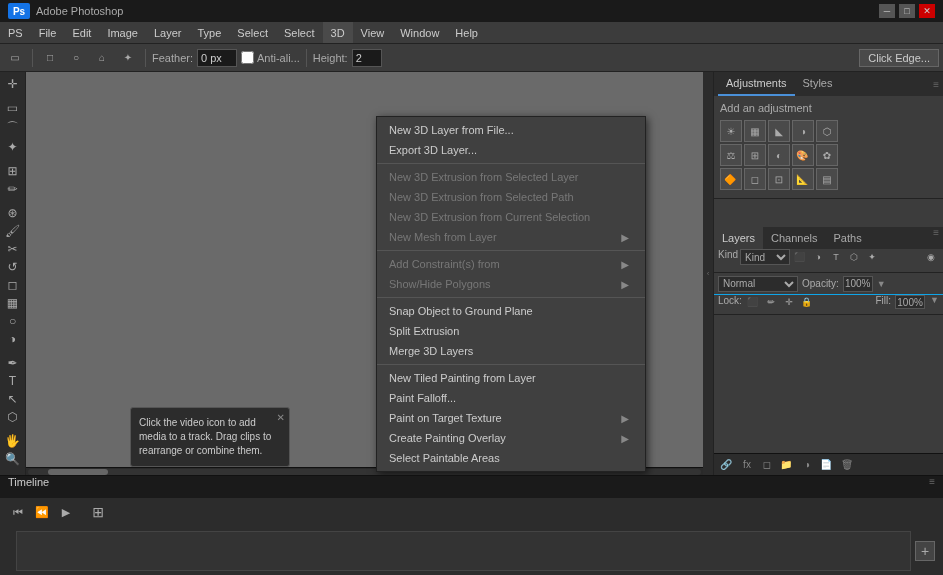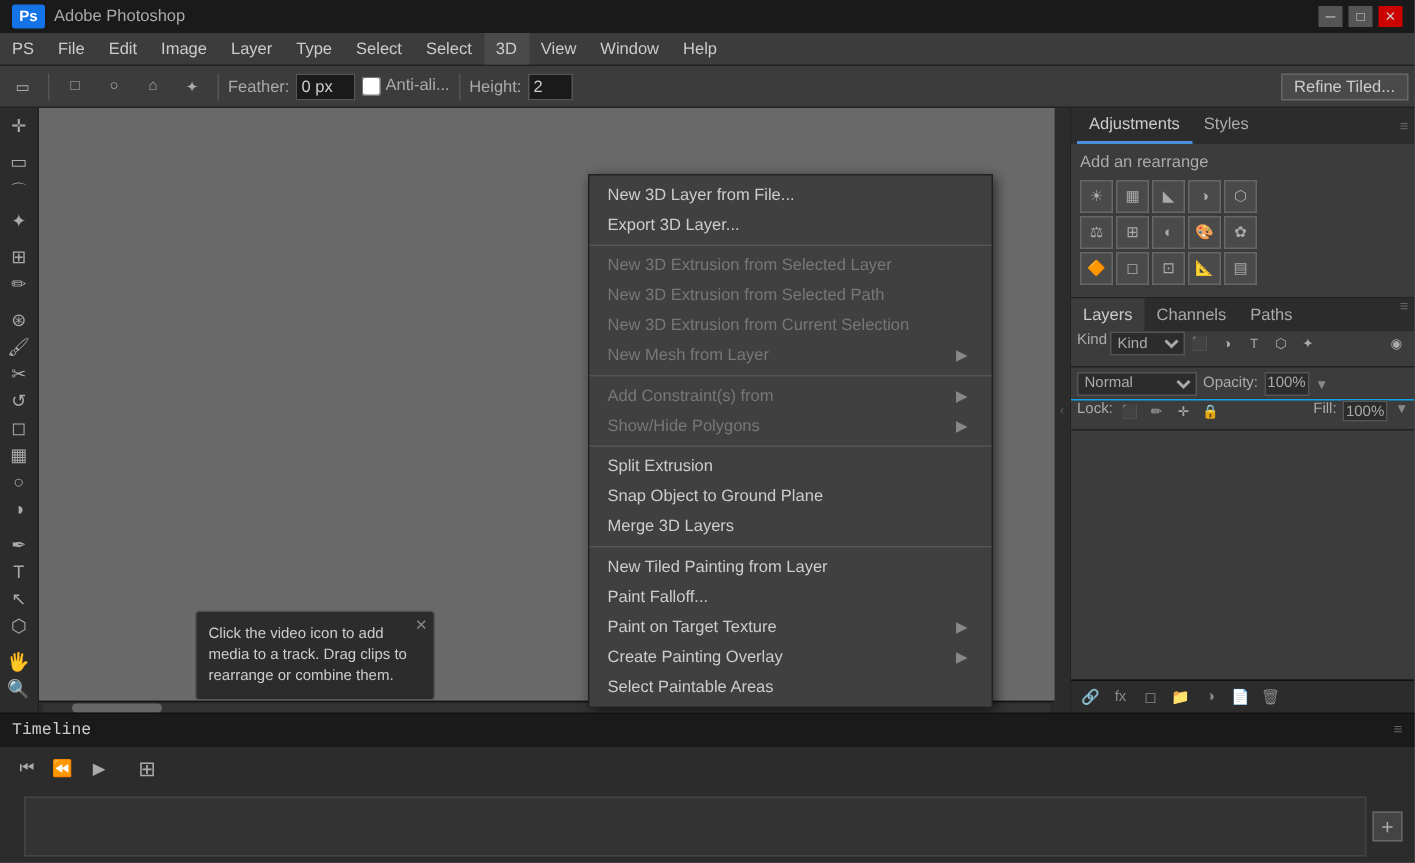--- a/index.html
+++ b/index.html
@@ -106,21 +106,21 @@
     .toolbar-label { font-size: 11px; color: #aaa; }
     .toolbar-input {
       width: 40px;
       height: 18px;
       background: #1a1a1a;
       border: 1px solid #555;
       color: #ccc;
       font-size: 11px;
       padding: 0 3px;
     }
-    .toolbar-check { display: flex; align-items: flex-start; gap: 3px; font-size: 11px; color: #aaa; }
+    .toolbar-check { display: flex; align-items: center; gap: 3px; font-size: 11px; color: #aaa; }
     .toolbar-right { margin-left: auto; }
     .refine-btn {
       padding: 2px 8px;
       background: #4a4a4a;
       border: 1px solid #666;
       color: #ccc;
       font-size: 11px;
       cursor: pointer;
     }
 
@@ -197,20 +197,21 @@
     }
 
     
     .layers-panel {
       border-top: 1px solid #222;
     }
     .layers-tabs {
       display: flex;
       background: #2c2c2c;
       height: 22px;
+      margin-top: 28px;
     }
     .layers-tab {
       padding: 0 8px;
       height: 22px;
       display: flex;
       align-items: center;
       font-size: 11px;
       color: #aaa;
       cursor: pointer;
     }
@@ -306,24 +307,22 @@
       height: 100px;
       background: #2c2c2c;
       border-top: 1px solid #111;
       display: flex;
       flex-direction: column;
     }
     .timeline-header {
       height: 22px;
       background: #1a1a1a;
       display: flex;
-      align-items: center;
       padding: 0 8px;
       gap: 8px;
-      font-family: Liberation Mono, monospace;
     }
     .timeline-title { font-size: 11px; color: #ccc; }
     .timeline-controls {
       display: flex;
       align-items: center;
       gap: 4px;
       padding: 4px 8px;
     }
     .tl-btn {
       width: 20px;
@@ -371,21 +370,21 @@
       justify-content: center;
       color: #aaa;
       font-size: 14px;
       cursor: pointer;
     }
 
     
     .dropdown-menu {
       position: absolute;
       top: 44px;
-      left: 366px;
+      left: 350px;
       width: 270px;
       background: #404040;
       border: 1px solid #222;
       box-shadow: 2px 2px 8px rgba(0,0,0,0.6);
       z-index: 100;
     }
     .menu-section {
       border-bottom: 1px solid #555;
       padding: 3px 0;
     }
@@ -556,21 +555,21 @@
     <span class="toolbar-label">Feather:</span>
     <input class="toolbar-input" value="0 px" style="">
     <div class="toolbar-check">
       <input type="checkbox" style="">
       <span>Anti-ali...</span>
     </div>
     <div class="toolbar-sep"></div>
     <span class="toolbar-label">Height:</span>
     <input class="toolbar-input" style="width: 30px;" value="2">
     <div class="toolbar-right">
-      <button class="refine-btn">Refine Tiled...</button>
+      <button class="refine-btn">Click Edge...</button>
     </div>
   </div>
 
   <div class="content-row">
 
     <div class="left-toolbar">
       <div class="tool-btn">✛</div>
       <div class="tool-sep"></div>
       <div class="tool-btn">▭</div>
       <div class="tool-btn">⌒</div>
@@ -635,24 +634,24 @@
               <span class="arrow">▶</span>
             </div>
             <div class="dd-item disabled">
               <span>Show/Hide Polygons</span>
               <span class="arrow">▶</span>
             </div>
           </div>
 
           <div class="menu-section">
             <div class="dd-item">
+              <span>Snap Object to Ground Plane</span>
+            </div>
+            <div class="dd-item">
               <span>Split Extrusion</span>
-            </div>
-            <div class="dd-item">
-              <span>Snap Object to Ground Plane</span>
             </div>
             <div class="dd-item">
               <span>Merge 3D Layers</span>
             </div>
           </div>
 
           <div class="menu-section">
             <div class="dd-item">
               <span>New Tiled Painting from Layer</span>
             </div>
@@ -686,21 +685,21 @@
 
     <div class="right-panel">
 
       <div class="panel-tabs">
         <div class="panel-tab active">Adjustments</div>
         <div class="panel-tab">Styles</div>
         <div class="panel-grip">≡</div>
       </div>
 
       <div class="adj-panel">
-        <div class="adj-title">Add an rearrange</div>
+        <div class="adj-title">Add an adjustment</div>
         <div class="adj-row1">
           <div class="adj-icon-btn" title="Brightness/Contrast">☀</div>
           <div class="adj-icon-btn" title="Levels">▦</div>
           <div class="adj-icon-btn" title="Curves">◣</div>
           <div class="adj-icon-btn" title="Exposure">◑</div>
           <div class="adj-icon-btn" title="Vibrance">⬡</div>
         </div>
         <div class="adj-row2">
           <div class="adj-icon-btn" title="Hue/Saturation">⚖</div>
           <div class="adj-icon-btn" title="Color Balance">⊞</div>

